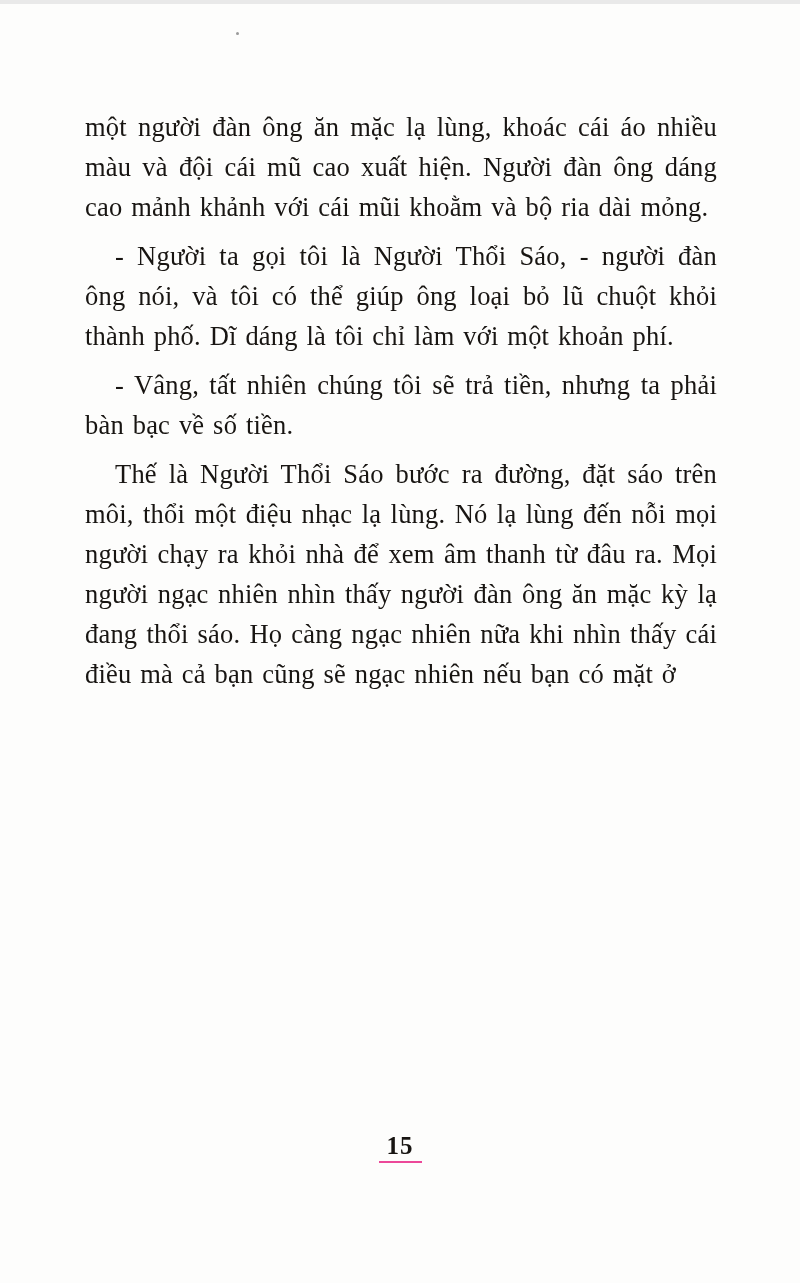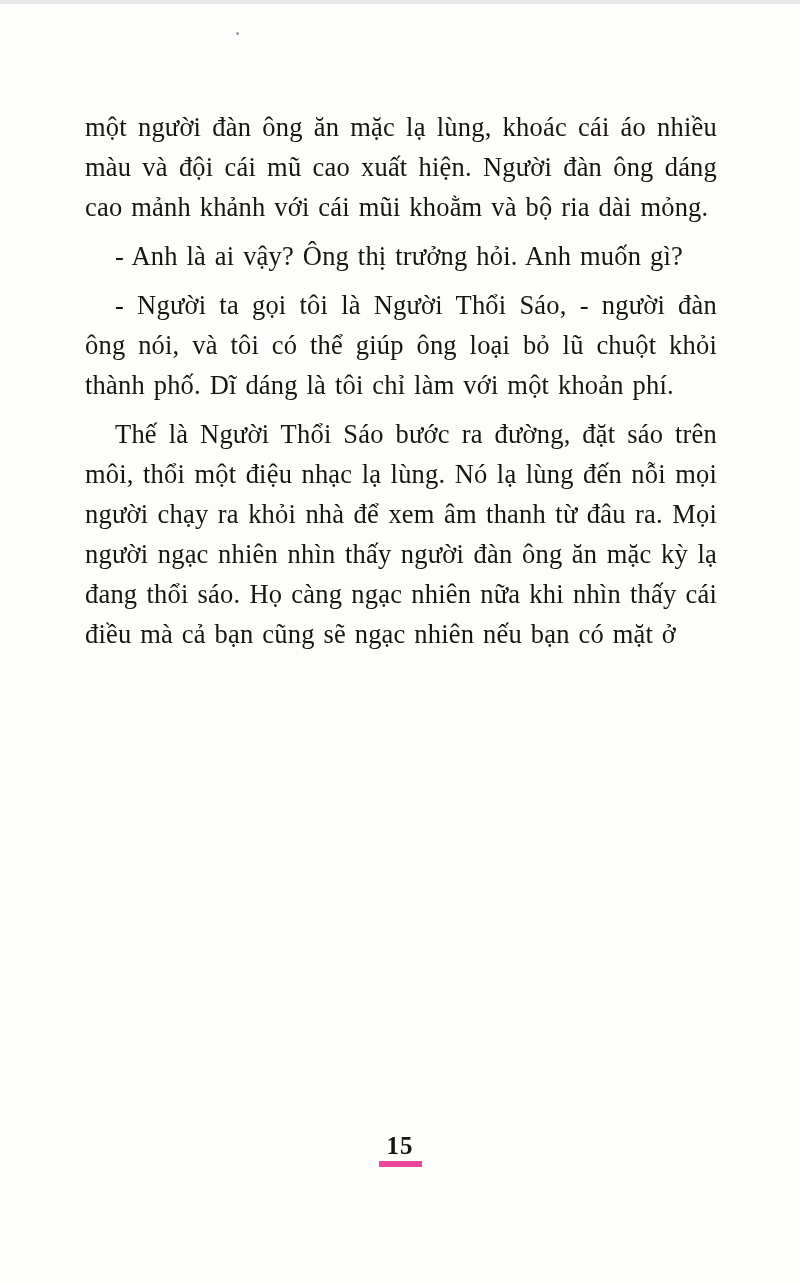--- a/index.html
+++ b/index.html
@@ -49,37 +49,37 @@
     left: 0;
     width: 100%;
     text-align: center;
   }
   .page-number {
     display: inline-block;
     font-size: 25px;
     font-weight: bold;
     letter-spacing: 1px;
     padding: 0 8px 1px 8px;
-    border-bottom: 6px solid #ec4899;
+    border-bottom: 2px solid #ec4899;
   }
 </style>
 </head>
 <body>
 
 <div class="page">
 
   <span class="scan-speck"></span>
 
   <div class="text-block">
     <p>một người đàn ông ăn mặc lạ lùng, khoác cái áo nhiều màu và đội cái mũ cao xuất hiện. Người đàn ông dáng cao mảnh khảnh với cái mũi khoằm và bộ ria dài mỏng.</p>
 
-    <p class="indent">- Anh là ai vậy? Ông thị trưởng hỏi. Anh muốn gì?</p>
 
     <p class="indent">- Người ta gọi tôi là Người Thổi Sáo, - người đàn ông nói, và tôi có thể giúp ông loại bỏ lũ chuột khỏi thành phố. Dĩ dáng là tôi chỉ làm với một khoản phí.</p>
 
+    <p class="indent">- Vâng, tất nhiên chúng tôi sẽ trả tiền, nhưng ta phải bàn bạc về số tiền.</p>
 
 
     <p class="indent">Thế là Người Thổi Sáo bước ra đường, đặt sáo trên môi, thổi một điệu nhạc lạ lùng. Nó lạ lùng đến nỗi mọi người chạy ra khỏi nhà để xem âm thanh từ đâu ra. Mọi người ngạc nhiên nhìn thấy người đàn ông ăn mặc kỳ lạ đang thổi sáo. Họ càng ngạc nhiên nữa khi nhìn thấy cái điều mà cả bạn cũng sẽ ngạc nhiên nếu bạn có mặt ở</p>
   </div>
 
   <div class="page-number-wrap">
     <span class="page-number">15</span>
   </div>
 
 </div>

